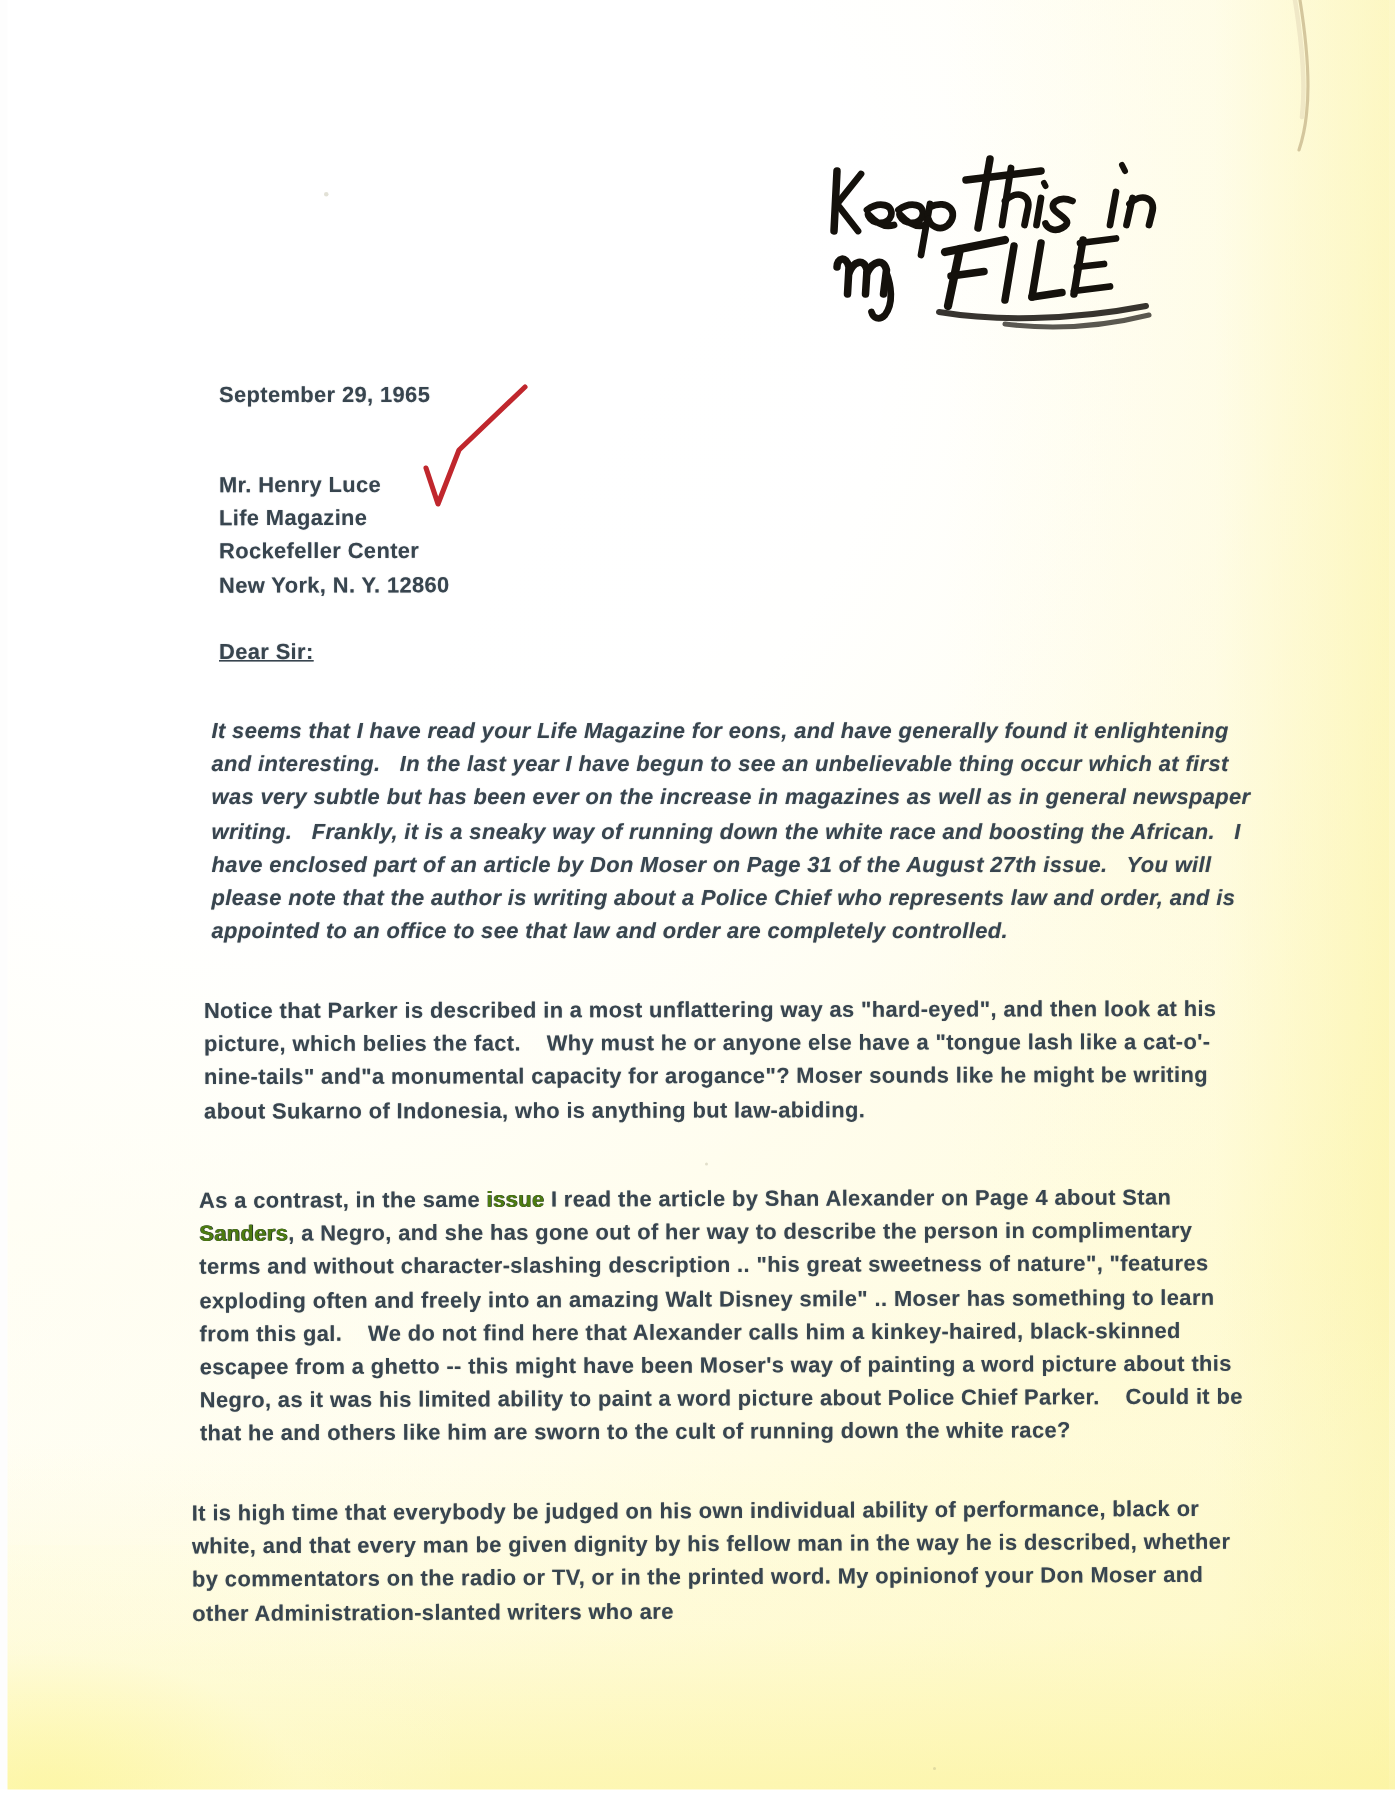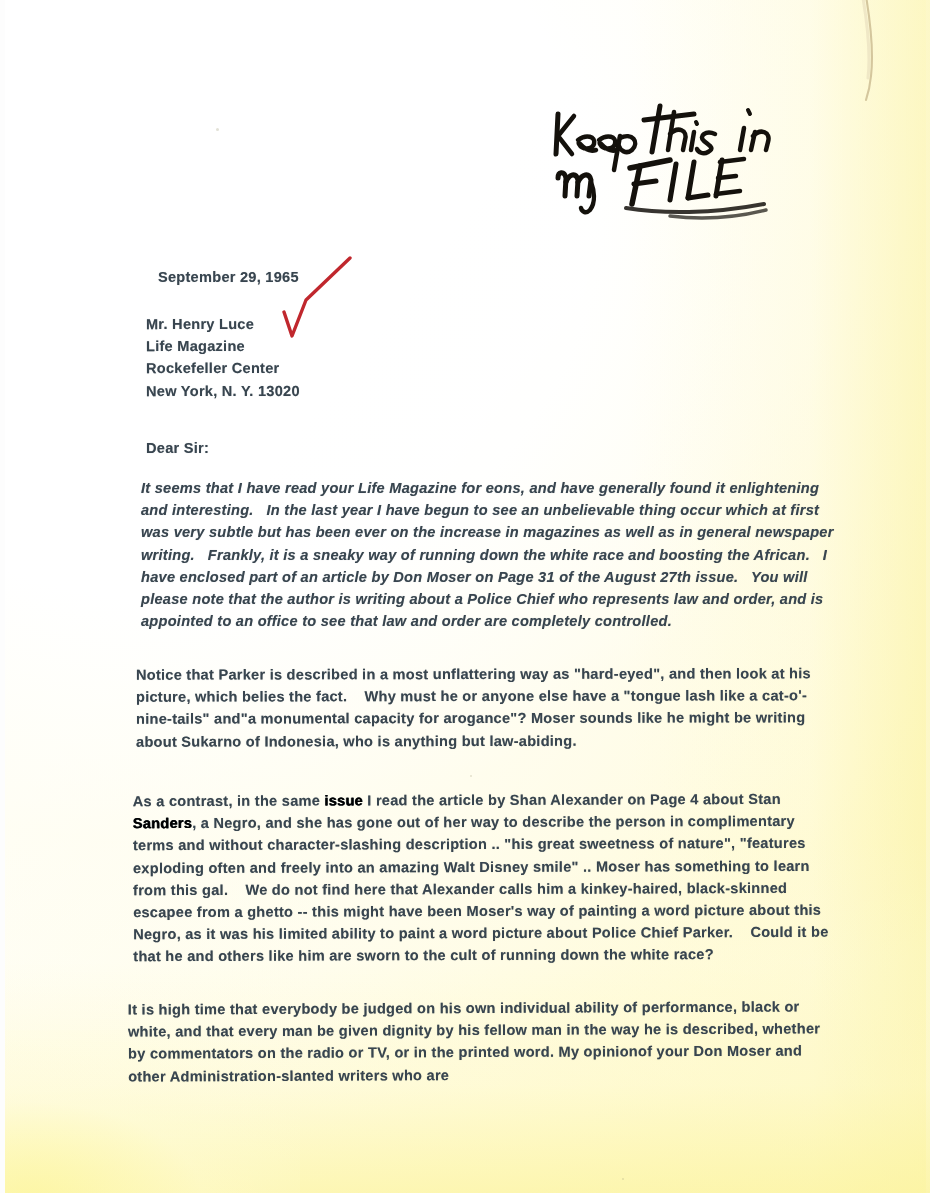--- a/index.html
+++ b/index.html
@@ -104,38 +104,38 @@
     color: #38454f;
     font-family: "Liberation Sans", sans-serif;
     font-weight: 700;
     font-size: 14.6px;
     line-height: 22.2px;
     letter-spacing: 0.25px;
     white-space: pre-wrap;
     text-shadow: 0 0 0.7px rgba(56,69,79,0.45);
   }
 
-  #date-line       { left: 146px; top: 266px; margin-left: 12px; }
+  #date-line       { left: 146px; top: 253px; }
   #addressee-block { left: 146px; top: 313px; }
-  #salutation      { left: 146px; top: 437px; }
+  #salutation      { left: 146px; top: 424px; text-decoration: underline; }
 
   #para-1 { left: 141px; top: 477px; width: 700px; font-style: italic; }
   #para-2 { left: 136px; top: 663px; width: 700px; }
   #para-3 { left: 133px; top: 789px; width: 706px; }
   #para-4 { left: 128px; top: 997px; width: 712px; }
 
   
   #para-2 { transform: rotate(-0.12deg); }
   #para-3 { transform: rotate(-0.2deg); }
   #para-4 { transform: rotate(-0.26deg); }
   #addressee-block { transform: rotate(-0.1deg); }
 
   
   .overstrike {
-    color: #000000;
+    color: #4d7c0f;
     font-weight: 700;
     text-shadow: 0.45px 0 0 #1d2932, -0.35px 0 0 rgba(29,41,50,0.75);
   }
 
   
   .handwriting {
     position: absolute;
     left: 552px;
     top: 92px;
     width: 250px;
@@ -184,21 +184,21 @@
   <div class="speckle" style="left:318px;top:737px;width:2px;height:2px;"></div>
   <div class="speckle" style="left:622px;top:1178px;width:2px;height:2px;"></div>
 
   <div class="letter">
 
     <div class="typed" id="date-line">September 29, 1965</div>
 
     <div class="typed" id="addressee-block">Mr. Henry Luce
 Life Magazine
 Rockefeller Center
-New York, N. Y. 13020</div>
+New York, N. Y. 12860</div>
 
     <div class="typed" id="salutation">Dear Sir:</div>
 
     <div class="typed" id="para-1">It seems that I have read your Life Magazine for eons, and have generally found it enlightening and interesting.   In the last year I have begun to see an unbelievable thing occur which at first was very subtle but has been ever on the increase in magazines as well as in general newspaper writing.   Frankly, it is a sneaky way of running down the white race and boosting the African.   I have enclosed part of an article by Don Moser on Page 31 of the August 27th issue.   You will please note that the author is writing about a Police Chief who represents law and order, and is appointed to an office to see that law and order are completely controlled.</div>
 
     <div class="typed" id="para-2">Notice that Parker is described in a most unflattering way as "hard-eyed", and then look at his picture, which belies the fact.    Why must he or anyone else have a "tongue lash like a cat-o'-nine-tails" and"a monumental capacity for arogance"? Moser sounds like he might be writing about Sukarno of Indonesia, who is anything but law-abiding.</div>
 
     <div class="typed" id="para-3">As a contrast, in the same <span class="overstrike">issue</span> I read the article by Shan Alexander on Page 4 about Stan <span class="overstrike">Sanders</span>, a Negro, and she has gone out of her way to describe the person in complimentary terms and without character-slashing description .. "his great sweetness of nature", "features exploding often and freely into an amazing Walt Disney smile" .. Moser has something to learn from this gal.    We do not find here that Alexander calls him a kinkey-haired, black-skinned escapee from a ghetto -- this might have been Moser's way of painting a word picture about this Negro, as it was his limited ability to paint a word picture about Police Chief Parker.    Could it be that he and others like him are sworn to the cult of running down the white race?</div>
 
     <div class="typed" id="para-4">It is high time that everybody be judged on his own individual ability of performance, black or white, and that every man be given dignity by his fellow man in the way he is described, whether by commentators on the radio or TV, or in the printed word. My opinionof your Don Moser and other Administration-slanted writers who are</div>

